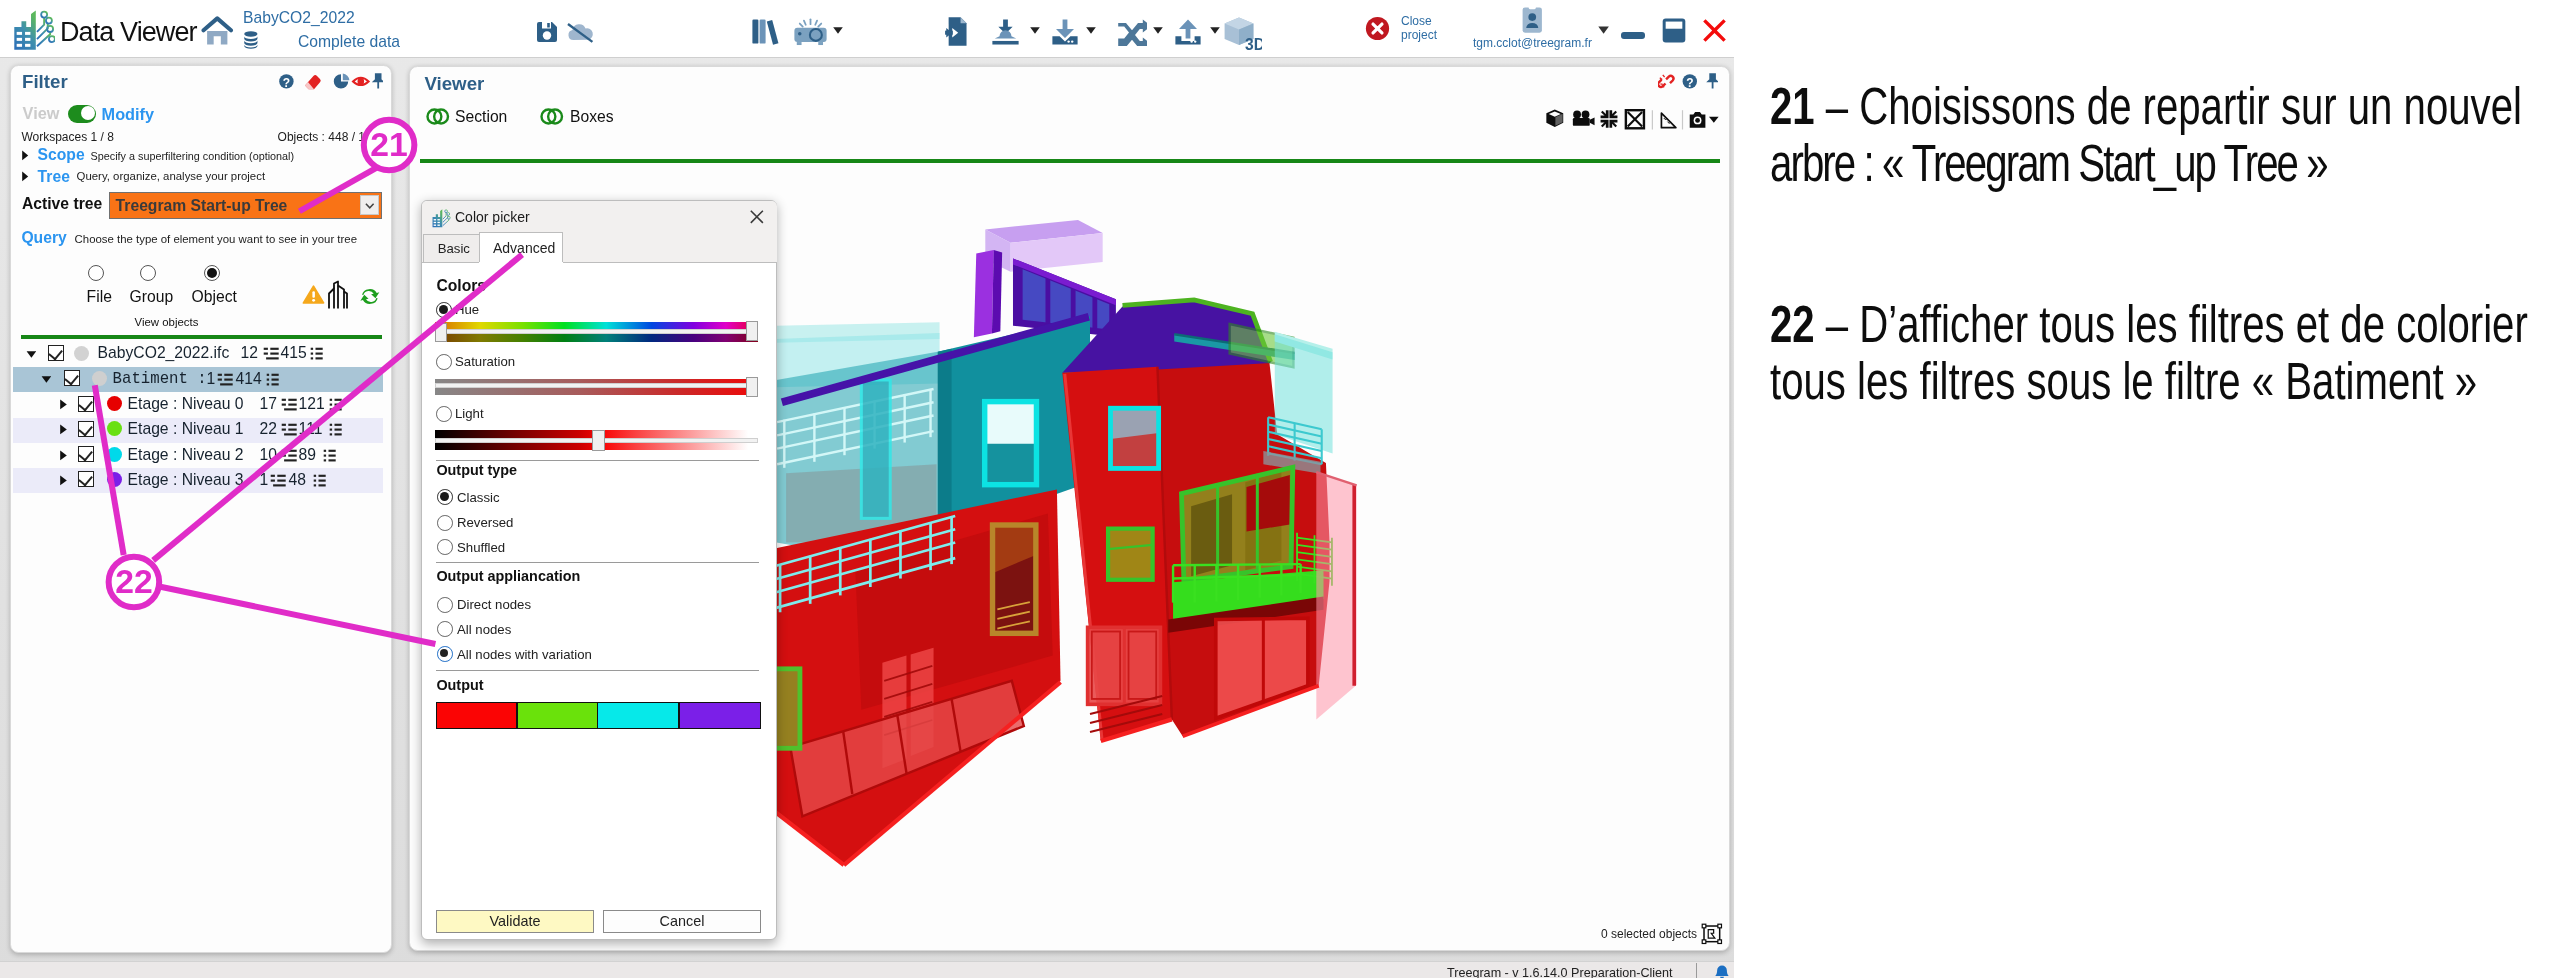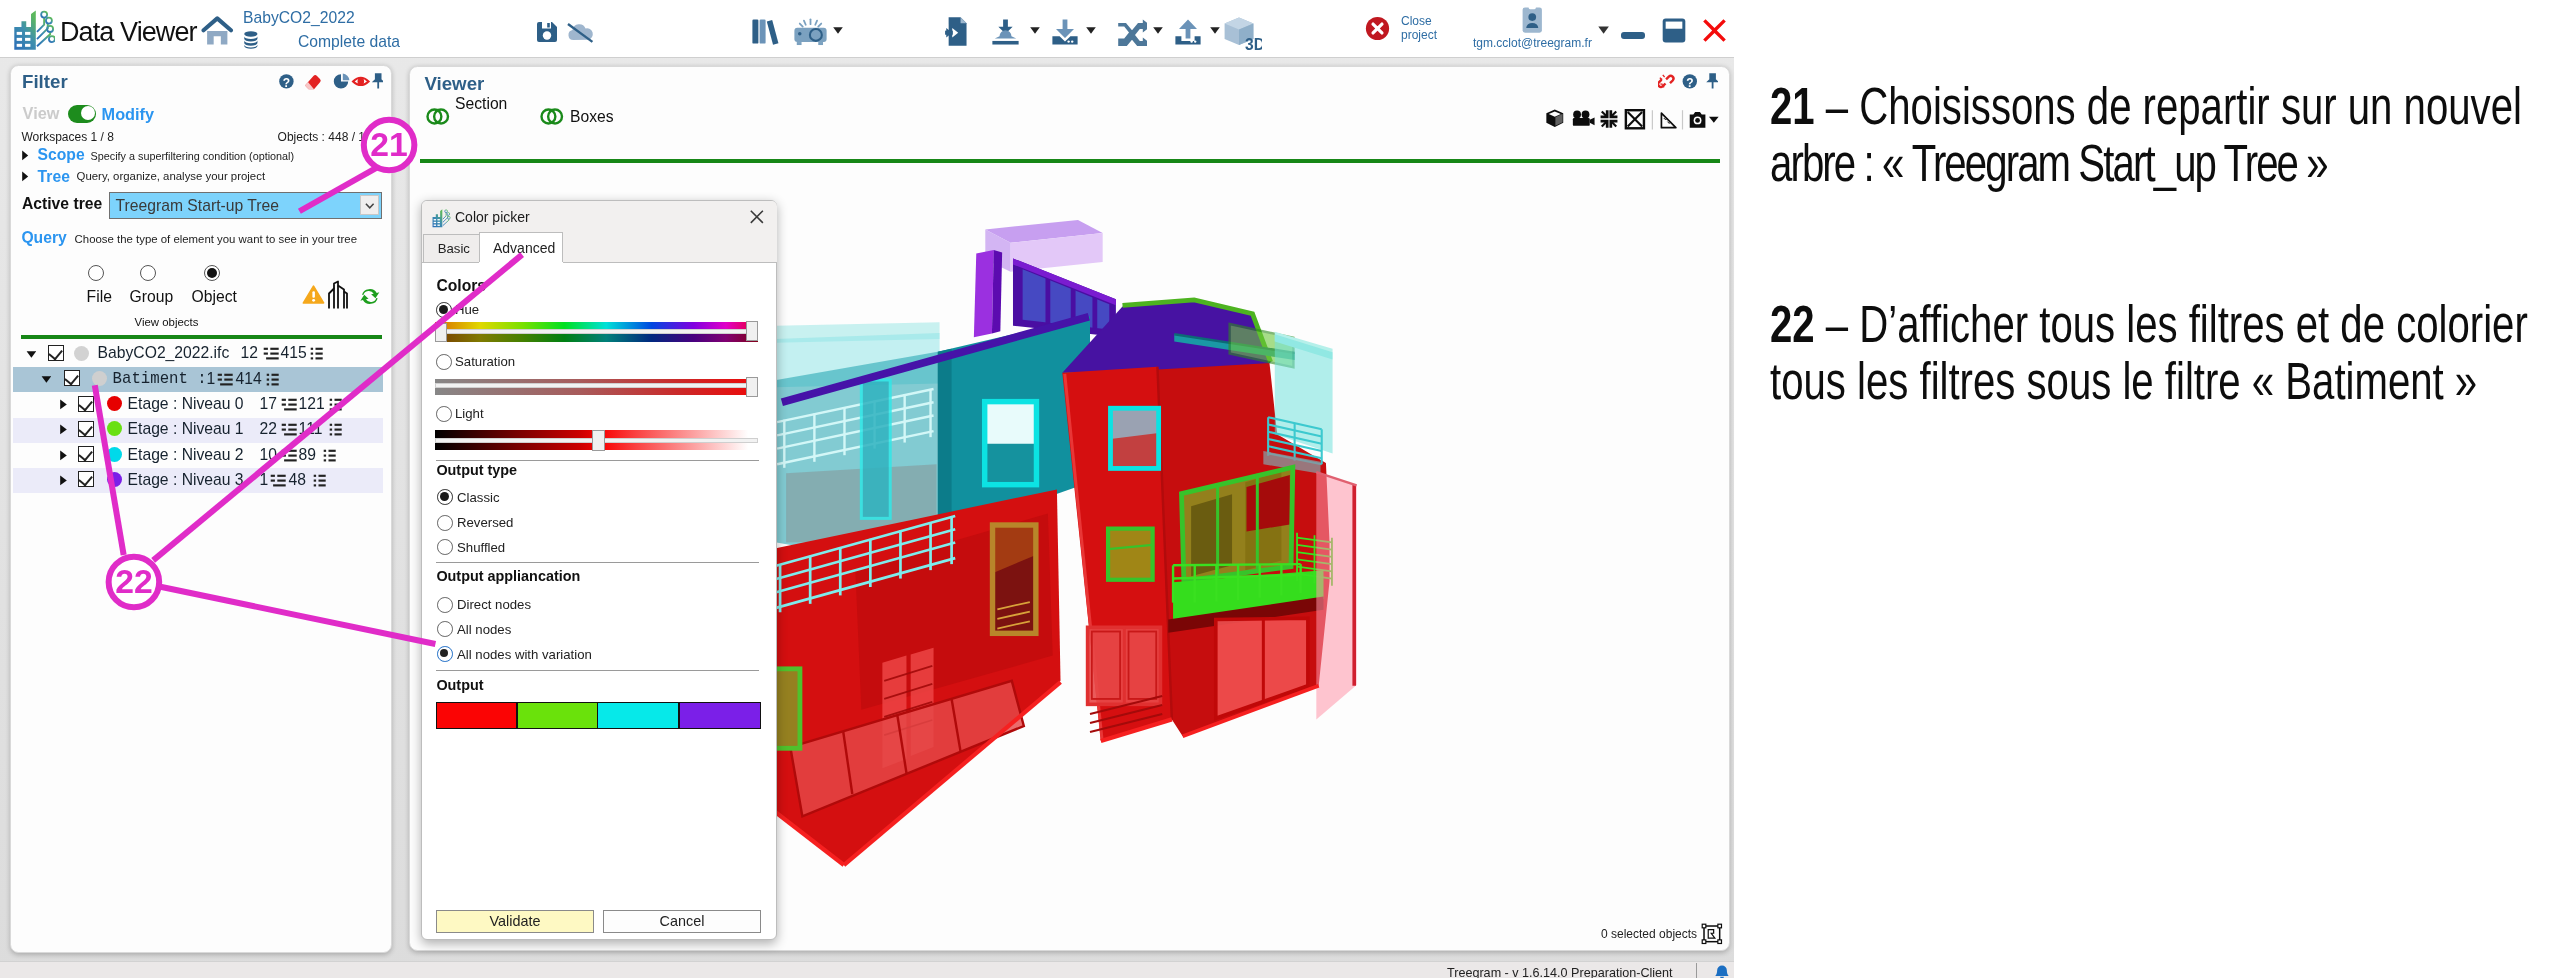--- a/index.html
+++ b/index.html
@@ -227,21 +227,21 @@
       </svg>
     <div class="abs" style="left:27px;top:80px;font-size:15.7px;font-weight:bold;color:#2b95f0;">Scope</div>
     <div class="abs" style="left:80px;top:84px;font-size:10.8px;color:#1c1c1c;">Specify a superfiltering condition (optional)</div>
     <svg class="abs" style="left:10.2px;top:105px" width="8.4" height="10.8" viewBox="0 0 14 18">
         <path d="M2 1 L12 9 L2 17 Z" fill="#111"></path>
       </svg>
     <div class="abs" style="left:27px;top:102px;font-size:15.7px;font-weight:bold;color:#2b95f0;">Tree</div>
     <div class="abs" style="left:66px;top:104px;font-size:11.4px;color:#1c1c1c;">Query, organize, analyse your project</div>
 
     <div class="abs" style="left:11.4px;top:129px;font-size:15.7px;font-weight:bold;color:#111;">Active tree</div>
-    <div class="abs" style="left:98px;top:126px;width:273px;height:26.5px;border:1.2px solid #707070;background:#7dd3fc;">
+    <div class="abs" style="left:98px;top:126px;width:273px;height:26.5px;border:1.2px solid #707070;background:#f97316;font-weight:bold;">
       <div class="abs" style="left:6px;top:4.2px;font-size:15.7px;color:#3a3a3a;">Treegram Start-up Tree</div>
       <div class="abs" style="right:1.8px;top:1.8px;width:18.7px;height:20.5px;background:#f0eeee;border:0.6px solid #c8c8c8;">
         <svg width="17.5" height="19" viewBox="0 0 29 32">
             <path d="M8 13 L14.5 20 L21 13" fill="none" stroke="#444" stroke-width="2.5"></path>
           </svg>
       </div>
     </div>
 
     <div class="abs" style="left:10.8px;top:163px;font-size:15.7px;font-weight:bold;color:#2b95f0;">Query</div>
     <div class="abs" style="left:64px;top:167px;font-size:11.4px;color:#1c1c1c;">Choose the type of element you want to see in your tree</div>
@@ -403,21 +403,21 @@
       <g transform="translate(82,0)">
           <path d="M5 2 h8 v9 l3 3 h-14 l3 -3 Z M9 14 v12" stroke="#2e5f87" stroke-width="3" fill="#2e5f87"></path>
         </g>
     </svg>
 
     <svg class="abs" style="left:15.7px;top:41px" width="26.5" height="17" viewBox="0 0 44 28">
       <circle cx="14" cy="14" r="11.5" fill="none" stroke="#1a8a1a" stroke-width="4"></circle>
       <path d="M25 2.5 a11.5 11.5 0 0 1 0 23" fill="none" stroke="#1a8a1a" stroke-width="4"></path>
       <path d="M25 2.5 a11.5 11.5 0 0 0 0 23" fill="none" stroke="#1a8a1a" stroke-width="4"></path>
     </svg>
-    <div class="abs" style="left:45px;top:28px;font-size:15.7px;color:#111;">Section</div>
+    <div class="abs" style="left:45px;top:41px;font-size:15.7px;color:#111;">Section</div>
     <svg class="abs" style="left:130px;top:41px" width="26.5" height="17" viewBox="0 0 44 28">
       <circle cx="14" cy="14" r="11.5" fill="none" stroke="#1a8a1a" stroke-width="4"></circle>
       <path d="M25 2.5 a11.5 11.5 0 0 1 0 23" fill="none" stroke="#1a8a1a" stroke-width="4"></path>
       <path d="M25 2.5 a11.5 11.5 0 0 0 0 23" fill="none" stroke="#1a8a1a" stroke-width="4"></path>
     </svg>
     <div class="abs" style="left:160px;top:41px;font-size:15.7px;color:#111;">Boxes</div>
 
     <svg class="abs" style="left:1135px;top:42px" width="175" height="21.7" viewBox="0 0 290 36">
       <g fill="#0d0d0d">
         <path d="M16 1 L30 7 L30 23 L16 30 L2 23 L2 7 Z M16 4 L6 8.5 L16 13 L26 8.5 Z" fill-rule="evenodd"></path>

